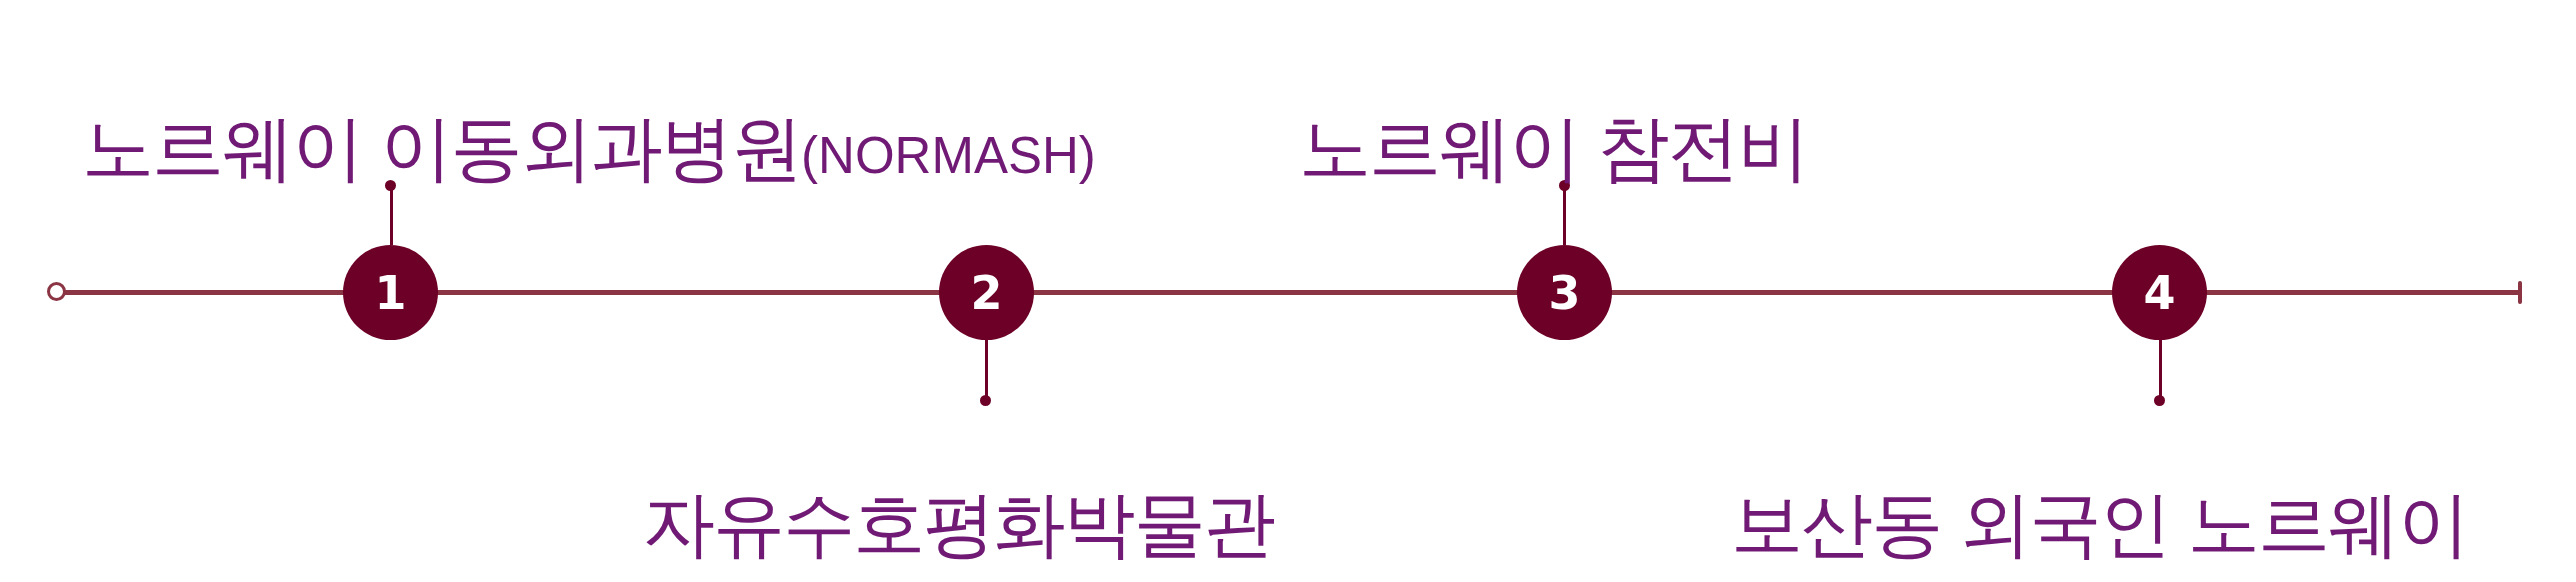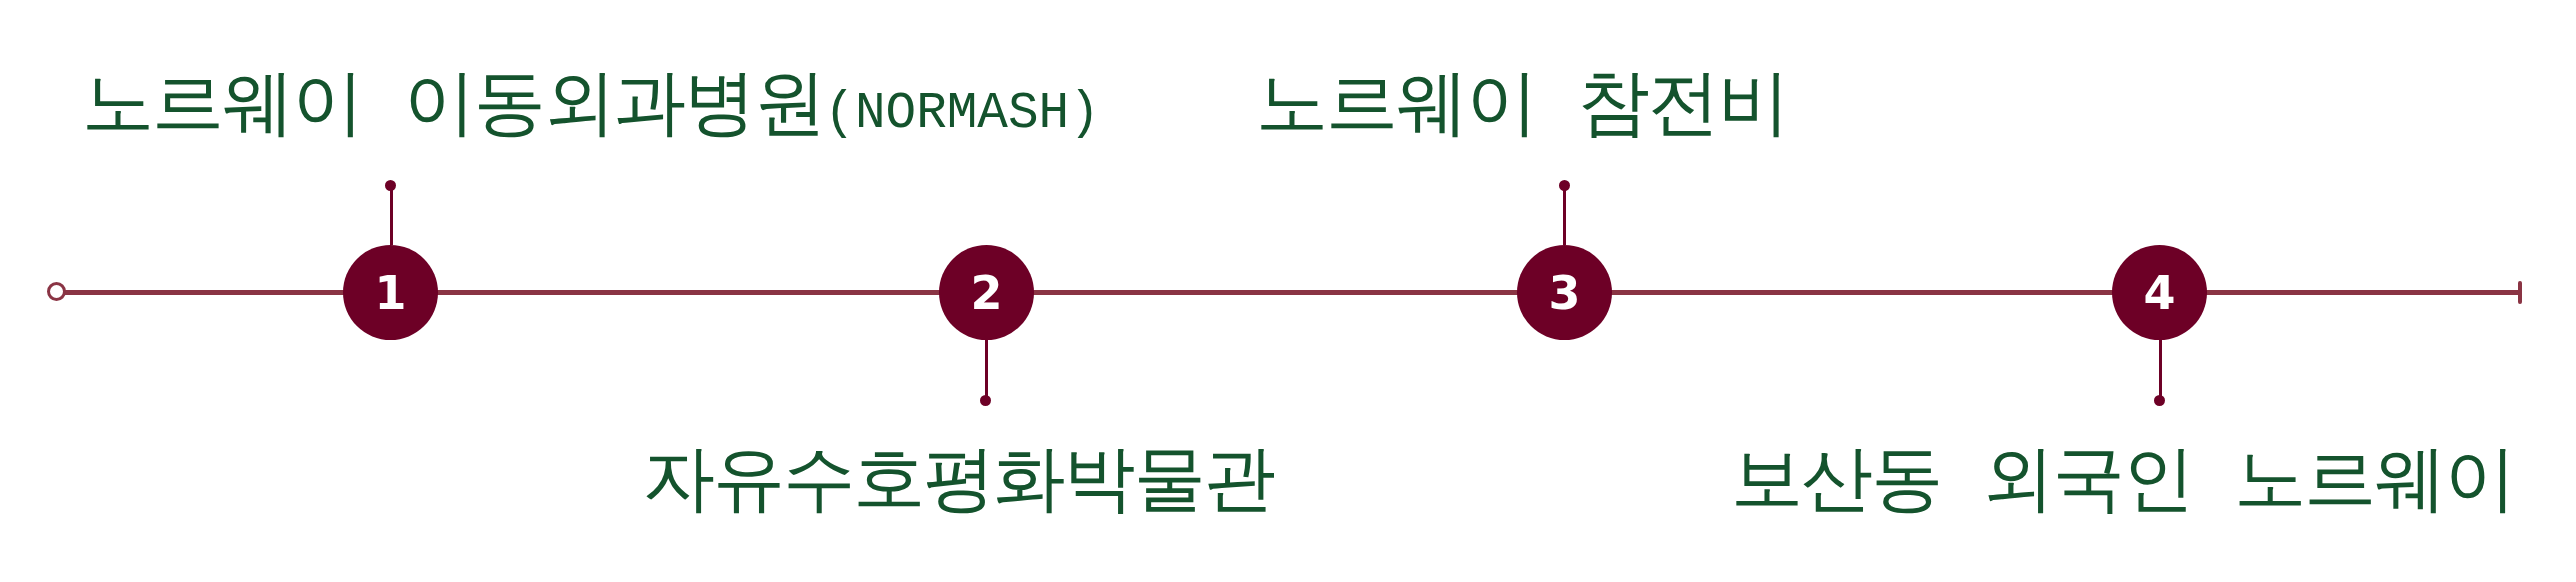--- a/index.html
+++ b/index.html
@@ -8,22 +8,22 @@
     .timeline-line { position: absolute; left: 63px; top: 290px; width: 2459px; height: 4.7px; background: #8a3444; }
     .start-node { position: absolute; left: 47px; top: 282px; width: 13.3px; height: 13.3px;
                   border: 3.8px solid #8a3444; border-radius: 50%; background: #fff; }
     .end-tick { position: absolute; left: 2518px; top: 281px; width: 3.8px; height: 23px; background: #8a3444; border-radius: 1.9px; }
     .marker { position: absolute; width: 95px; height: 95px; border-radius: 50%;
               background: #6d0026; color: #ffffff; font-weight: bold; font-size: 46px;
               display: flex; align-items: center; justify-content: center;
               font-family: "DejaVu Sans", sans-serif; }
     .stem { position: absolute; width: 2.8px; background: #6d0026; }
     .stem-dot { position: absolute; width: 11.4px; height: 11.4px; border-radius: 50%; background: #6d0026; }
-    .label { position: absolute; color: #14532d; font-size: 72px; white-space: nowrap; line-height: 1;
-             font-family: Liberation Mono, monospace; letter-spacing: -1.9px; }
+    .label { position: absolute; color: #701a75; font-size: 72px; white-space: nowrap; line-height: 1;
+             font-family: Liberation Sans, sans-serif; letter-spacing: -1.9px; margin-top: 40px; }
     .label .sub { font-size: 51px; letter-spacing: 0; font-weight: normal; }
   </style>
 </head>
 <body>
 
 <div>
   <div class="timeline-line"></div>
   <div class="start-node"></div>
   <div class="end-tick"></div>
 
@@ -43,21 +43,21 @@
   <div class="stem-dot" style="left:980px; top:395px;"></div>
   <div class="label" style="left:643px; top:448px;">
     <span>자유수호평화박물관</span>
   </div>
 
   <div class="stem-dot" style="left:1559px; top:180px;"></div>
   <div class="stem" style="left:1563px; top:186px; height:59px;"></div>
   <div class="marker" style="left:1517px; top:245px;">
     <span>3</span>
   </div>
-  <div class="label" style="left:1256px; top:72px;">
+  <div class="label" style="left:1299px; top:72px;">
     <span>노르웨이 참전비</span>
   </div>
 
   <div class="marker" style="left:2112px; top:245px;">
     <span>4</span>
   </div>
   <div class="stem" style="left:2159px; top:339px; height:59px;"></div>
   <div class="stem-dot" style="left:2154px; top:395px;"></div>
   <div class="label" style="left:1731px; top:448px;">
     <span>보산동 외국인 노르웨이</span>

